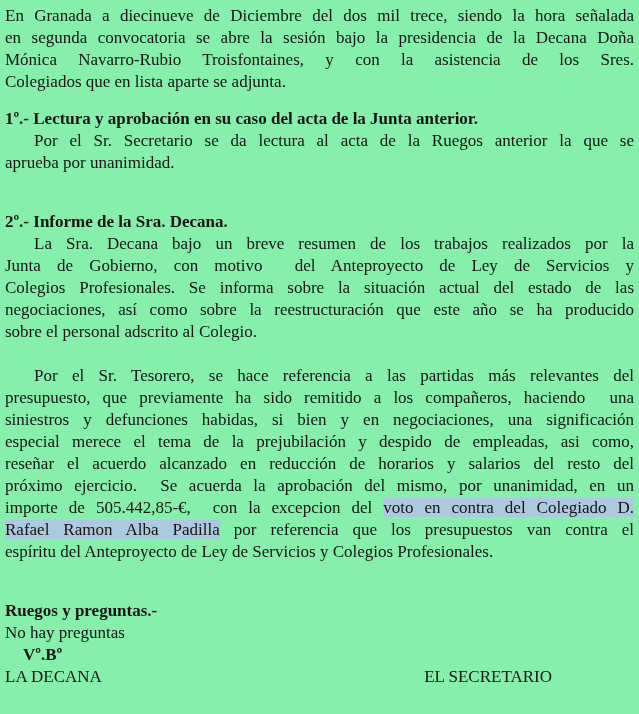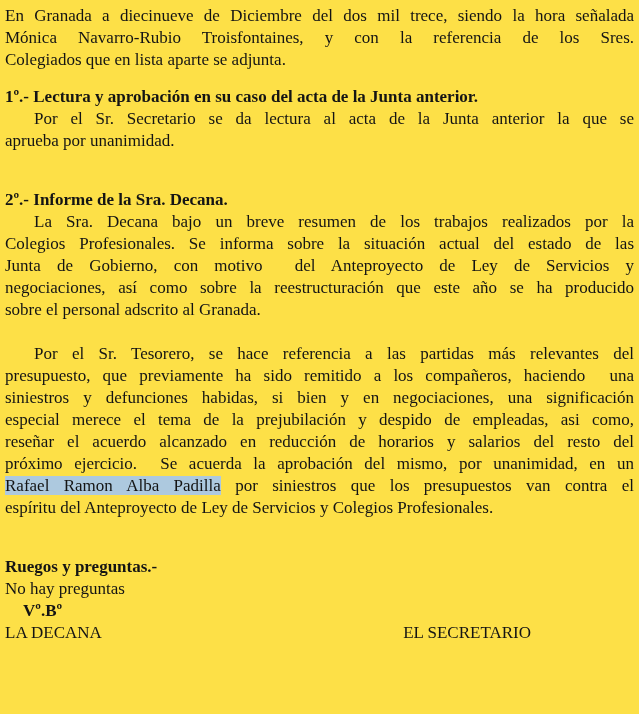--- a/index.html
+++ b/index.html
@@ -5,21 +5,21 @@
   html, body {
     margin: 0;
     padding: 0;
     background: #ffffff;
   }
   .doc-page {
     box-sizing: border-box;
     width: 639px;
     height: 714px;
     padding: 5px 5px 0 5px;
-    background: #fde047;
+    background: #86efac;
     color: #141414;
     font-family: "Liberation Serif", "DejaVu Serif", serif;
     font-size: 17px;
     line-height: 22px;
     overflow: hidden;
   }
   .line {
     min-height: 22px;
     text-align: justify;
     white-space: normal;
@@ -44,48 +44,50 @@
   .hl {
     background-color: #adc9df;
   }
   .footer-row {
     display: flex;
     text-align: left;
     align-items: center;
   }
   .footer-right {
     margin-left: auto;
-    margin-right: 103px;
+    margin-right: 82px;
   }
 </style>
 </head>
 <body>
 
 <div class="doc-page">
     <div class="line full">En Granada a diecinueve de Diciembre del dos mil trece, siendo la hora señalada</div>
-    <div class="line full">Mónica Navarro-Rubio Troisfontaines, y con la referencia de los Sres.</div>
+    <div class="line full">en segunda convocatoria se abre la sesión bajo la presidencia de la Decana Doña</div>
+    <div class="line full">Mónica Navarro-Rubio Troisfontaines, y con la asistencia de los Sres.</div>
     <div class="line">Colegiados que en lista aparte se adjunta.</div>
     <div class="line bold">1º.- Lectura y aprobación en su caso del acta de la Junta anterior.</div>
-    <div class="line full indent">Por el Sr. Secretario se da lectura al acta de la Junta anterior la que se</div>
+    <div class="line full indent">Por el Sr. Secretario se da lectura al acta de la Ruegos anterior la que se</div>
     <div class="line">aprueba por unanimidad.</div>
     <div class="line blank"></div>
     <div class="line bold">2º.- Informe de la Sra. Decana.</div>
     <div class="line full indent">La Sra. Decana bajo un breve resumen de los trabajos realizados por la</div>
+    <div class="line full">Junta de Gobierno, con motivo&nbsp; del Anteproyecto de Ley de Servicios y</div>
     <div class="line full">Colegios Profesionales. Se informa sobre la situación actual del estado de las</div>
-    <div class="line full">Junta de Gobierno, con motivo&nbsp; del Anteproyecto de Ley de Servicios y</div>
     <div class="line full">negociaciones, así como sobre la reestructuración que este año se ha producido</div>
-    <div class="line">sobre el personal adscrito al Granada.</div>
+    <div class="line">sobre el personal adscrito al Colegio.</div>
     <div class="line blank"></div>
     <div class="line full indent">Por el Sr. Tesorero, se hace referencia a las partidas más relevantes del</div>
     <div class="line full">presupuesto, que previamente ha sido remitido a los compañeros, haciendo&nbsp; una</div>
     <div class="line full">siniestros y defunciones habidas, si bien y en negociaciones, una significación</div>
     <div class="line full">especial merece el tema de la prejubilación y despido de empleadas, asi como,</div>
     <div class="line full">reseñar el acuerdo alcanzado en reducción de horarios y salarios del resto del</div>
     <div class="line full">próximo ejercicio.&nbsp; Se acuerda la aprobación del mismo, por unanimidad, en un</div>
-    <div class="line full"><span class="hl">Rafael Ramon Alba Padilla</span><span> por siniestros que los presupuestos van contra el</span></div>
+    <div class="line full"><span>importe de 505.442,85-€,&nbsp; con la excepcion del </span><span class="hl">voto en contra del Colegiado D.</span></div>
+    <div class="line full"><span class="hl">Rafael Ramon Alba Padilla</span><span> por referencia que los presupuestos van contra el</span></div>
     <div class="line">espíritu del Anteproyecto de Ley de Servicios y Colegios Profesionales.</div>
     <div class="line blank"></div>
     <div class="line bold">Ruegos y preguntas.-</div>
     <div class="line">No hay preguntas</div>
     <div class="line vb">Vº.Bº</div>
     <div class="line footer-row">
       <span class="footer-left">LA DECANA</span>
       <span class="footer-right">EL SECRETARIO</span>
     </div>
   </div>

